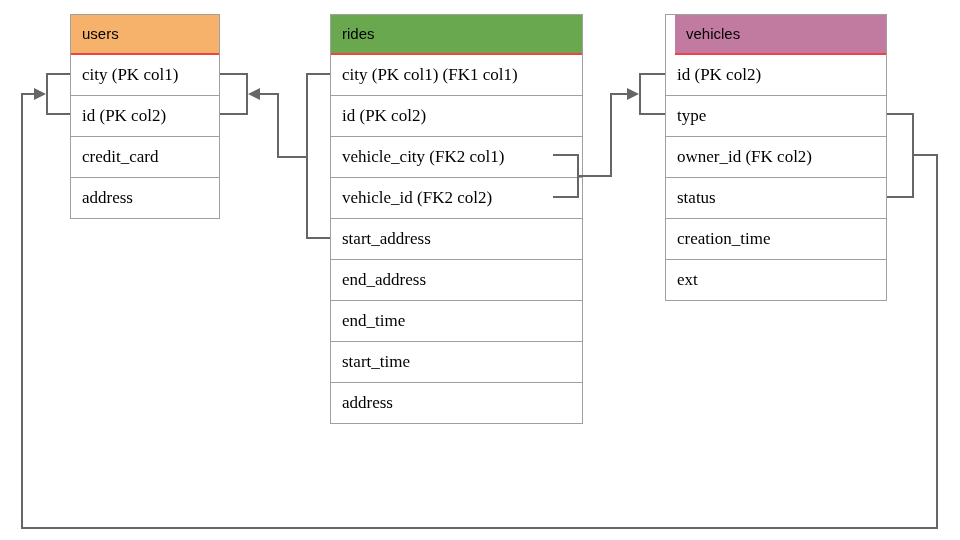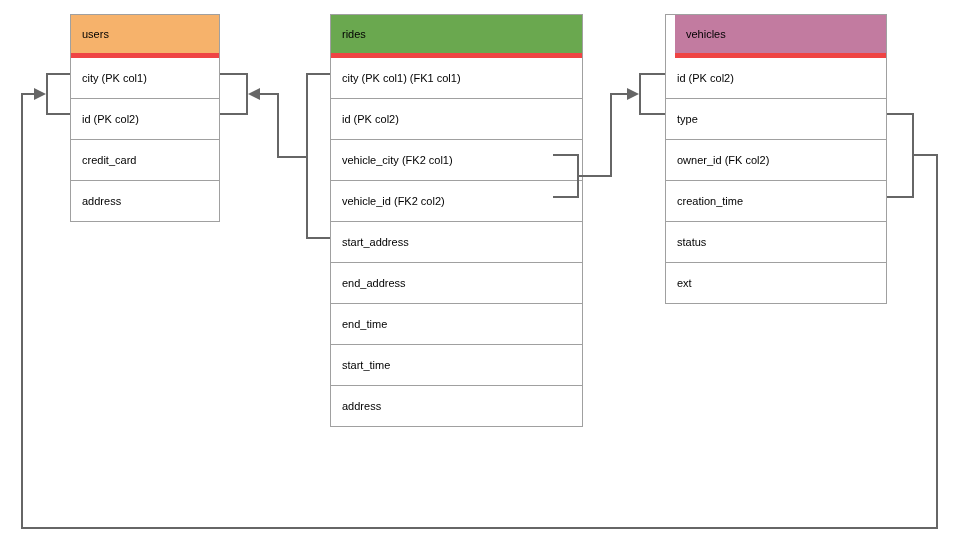--- a/index.html
+++ b/index.html
@@ -5,26 +5,26 @@
   html,body { margin:0; padding:0; background:#ffffff; }
   .canvas {
     position:relative; width:960px; height:540px; background:#ffffff;
     font-family:"Liberation Sans", sans-serif; color:#000000; overflow:hidden;
   }
   .er-table {
     position:absolute; background:#ffffff;
     border:1px solid #a0a0a0; box-sizing:border-box;
   }
   .er-table .thead {
-    height:38px; line-height:38px; padding-left:11px; font-size:11px;
-    border-bottom:5px solid #ef4444; color:#000000;
+    height:38px; line-height:38px; padding-left:11px; font-size:15px;
+    border-bottom:2px solid #ef4444; color:#000000;
   }
   .er-table .trow {
-    height:40px; line-height:40px; padding-left:11px; font-size:11px;
-    border-bottom:1px solid #a0a0a0; background:#ffffff; white-space:nowrap;
+    height:40px; line-height:40px; padding-left:11px; font-size:17px;
+    border-bottom:1px solid #a0a0a0; background:#ffffff; white-space:nowrap;font-family:Liberation Serif, serif;
   }
   .er-table .trow:last-child { border-bottom:none; }
   #table-users    { left:70px;  top:14px; width:150px; }
   #table-rides    { left:330px; top:14px; width:253px; }
   #table-vehicles { left:665px; top:14px; width:222px; }
   .lines-overlay {
     position:absolute; left:0; top:0; width:960px; height:540px;
     pointer-events:none;
   }
   .lines-overlay path { fill:none; stroke:#666666; stroke-width:2; }
@@ -54,22 +54,22 @@
     <div class="trow">end_time</div>
     <div class="trow">start_time</div>
     <div class="trow">address</div>
   </div>
 
   <div class="er-table" id="table-vehicles">
     <div class="thead" style="background-color: rgb(194, 123, 160); margin-left: 9px;">vehicles</div>
     <div class="trow">id (PK col2)</div>
     <div class="trow">type</div>
     <div class="trow">owner_id (FK col2)</div>
+    <div class="trow">status</div>
     <div class="trow">creation_time</div>
-    <div class="trow">status</div>
     <div class="trow">ext</div>
   </div>
 
   <svg class="lines-overlay" width="960" height="540" viewBox="0 0 960 540" xmlns="http://www.w3.org/2000/svg">
 
     <path d="M 70 74 H 47 V 114 H 70"></path>
     <path d="M 220 74 H 247 V 114 H 220"></path>
     <path d="M 330 74 H 307 V 238 H 330"></path>
     <path d="M 553 155 H 578 V 197 H 553"></path>
     <path d="M 665 74 H 640 V 114 H 665"></path>

